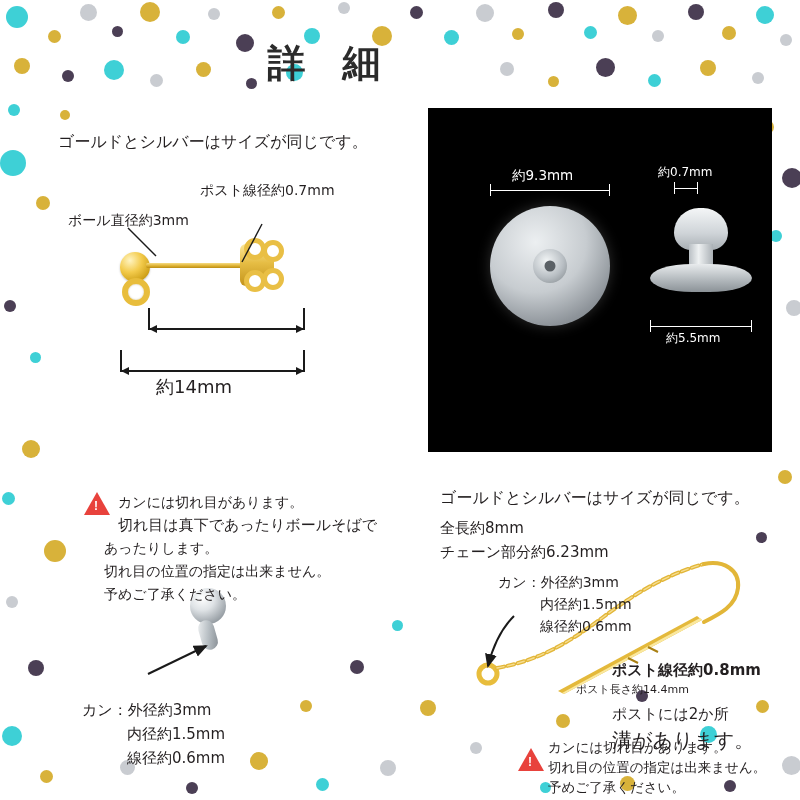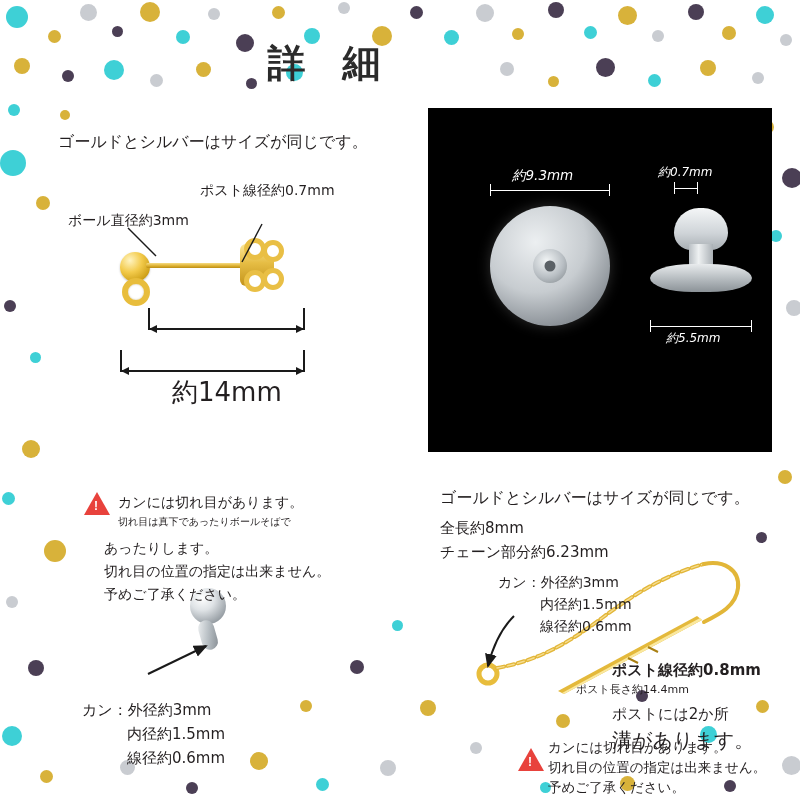--- a/index.html
+++ b/index.html
@@ -35,21 +35,21 @@
     position:absolute;
     font-size:15px;
     line-height:1.45;
     color:#231f20;
     white-space:pre;
     z-index:6;
     font-family:"DejaVu Sans","Liberation Sans",sans-serif;
   }
   .txt.sm{font-size:13.5px;}
   .txt.xs{font-size:12px;}
-  .txt.white{color:#ffffff;font-style:italic;}
+  .txt.white{color:#ffffff;}
 
   
   .photo-panel{
     position:absolute;
     left:428px;top:108px;
     width:344px;height:344px;
     background:#000000;
     z-index:4;
   }
 
@@ -302,21 +302,21 @@
   <div class="mtick" style="left:148px;top:308px;height:22px;"></div>
   <div class="mtick" style="left:303px;top:308px;height:22px;"></div>
   <div class="arrowL" style="left:149px;top:325px;"></div>
   <div class="arrowR" style="left:296px;top:325px;"></div>
 
   <div class="mline" style="left:120px;top:370px;width:184px;"></div>
   <div class="mtick" style="left:120px;top:350px;height:22px;"></div>
   <div class="mtick" style="left:303px;top:350px;height:22px;"></div>
   <div class="arrowL" style="left:121px;top:367px;"></div>
   <div class="arrowR" style="left:296px;top:367px;"></div>
-  <div class="txt" style="left:172px;top:374px;font-size:26px;">約14mm</div>
+  <div class="txt" style="left:156px;top:374px;font-size:18px;">約14mm</div>
 
   <div class="photo-panel">
 
     <div class="disc-outer">
       <div class="disc-inner"></div>
       <div class="disc-hole"></div>
     </div>
 
     <div class="side-piece">
       <div class="side-top"></div>
@@ -336,21 +336,21 @@
 
     <div class="dimline" style="left:222px;top:218px;width:102px;"></div>
     <div class="dimtick" style="left:222px;top:212px;height:12px;"></div>
     <div class="dimtick" style="left:323px;top:212px;height:12px;"></div>
     <div class="txt white xs" style="left:238px;top:222px;">約5.5mm</div>
 
   </div>
 
   <div class="warn" style="left:84px;top:492px;"></div>
   <div class="txt" style="left:118px;top:492px;font-size:14px;">カンには切れ目があります。</div>
-  <div class="txt" style="left:118px;top:515px;font-size:10px;">切れ目は真下であったりボールそばで</div>
+  <div class="txt" style="left:118px;top:515px;font-size:15px;">切れ目は真下であったりボールそばで</div>
   <div class="txt" style="left:104px;top:538px;font-size:14px;">あったりします。</div>
   <div class="txt" style="left:104px;top:561px;font-size:14px;">切れ目の位置の指定は出来ません。</div>
   <div class="txt" style="left:104px;top:584px;font-size:14px;">予めご了承ください。</div>
 
   <div class="silver-ball" style="left:190px;top:588px;"></div>
   <div class="silver-tail" style="left:200px;top:620px;"></div>
 
   <svg class="leader" style="left:140px;top:638px;width:80px;height:44px;">
     <defs>
       <marker id="ah1" markerWidth="8" markerHeight="8" refX="6" refY="3" orient="auto">

